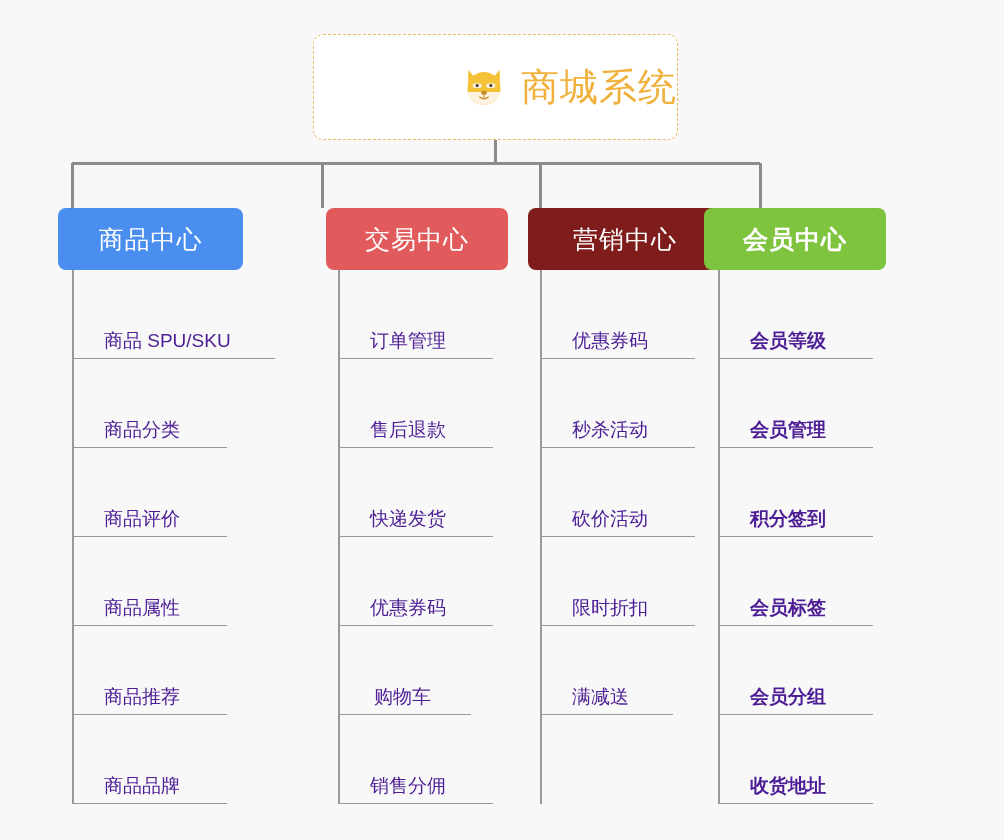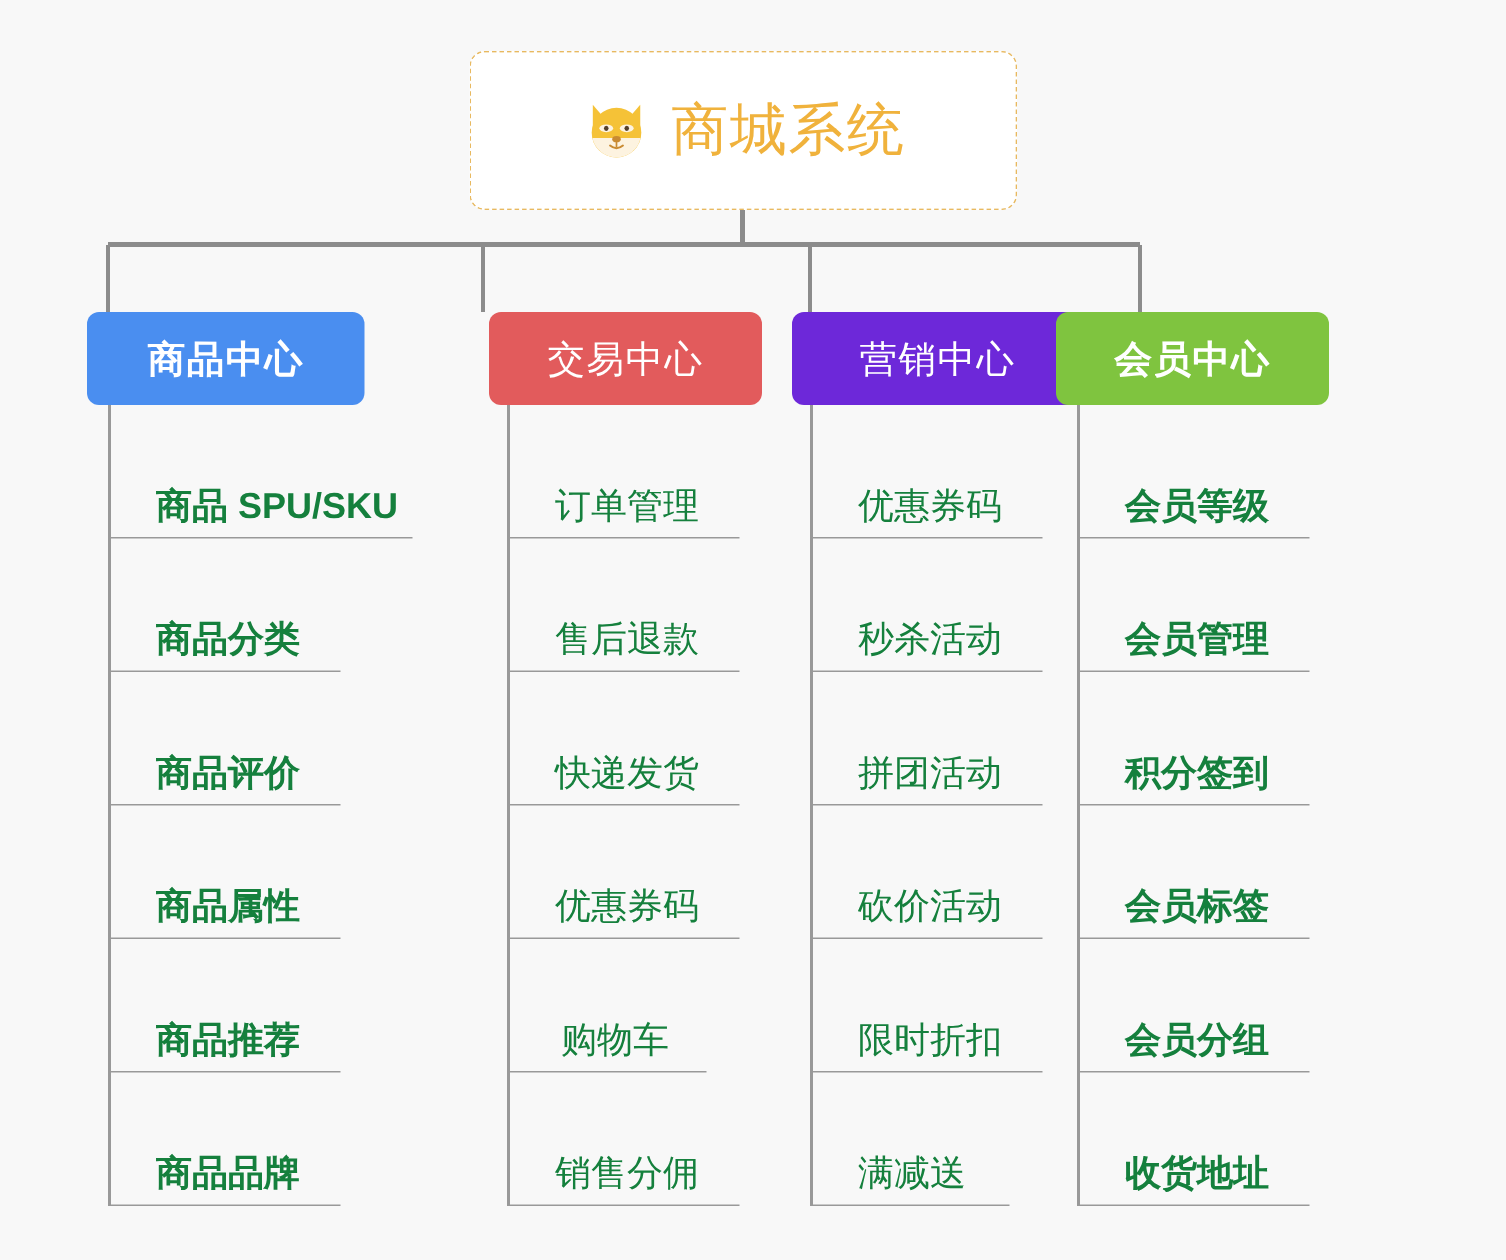--- a/index.html
+++ b/index.html
@@ -34,21 +34,21 @@
     left: 313px;
     top: 34px;
     width: 365px;
     height: 106px;
     box-sizing: border-box;
     background: #ffffff;
     border: 1px dashed #e8b960;
     border-radius: 10px;
     display: flex;
     align-items: center;
-    justify-content: center;
+    justify-content: flex-end;
     gap: 14px;
   }
   .root-icon {
     width: 46px;
     height: 46px;
     flex: 0 0 auto;
     display: block;
   }
   .root-title {
     font-size: 38px;
@@ -84,23 +84,23 @@
   .leaf-item {
     position: relative;
     height: 89px;
     box-sizing: border-box;
   }
   .leaf-label {
     position: absolute;
     left: 0;
     bottom: 9px;
     padding-left: 32px;
-    font-size: 24px;
+    font-size: 19px;
     line-height: 1;
-    color: #15803d;
+    color: #4c1d95;
     white-space: nowrap;
   }
   .leaf-rule {
     position: absolute;
     left: 0;
     bottom: 0;
     height: 1px;
     background: #999999;
   }
   .trunk {
@@ -139,21 +139,21 @@
       <ellipse cx="22.5" cy="30" rx="2.1" ry="2.4" fill="#55402a"></ellipse>
       <ellipse cx="41.5" cy="30" rx="2.1" ry="2.4" fill="#55402a"></ellipse>
       <ellipse cx="32" cy="40" rx="4" ry="2.9" fill="#c98b32"></ellipse>
       <path d="M26 46 Q32 51 38 46" stroke="#c98b32" stroke-width="1.8" fill="none" stroke-linecap="round"></path>
       <path d="M32 42.5 L32 47" stroke="#c98b32" stroke-width="1.6" stroke-linecap="round"></path>
     </svg>
     <span class="root-title">商城系统</span>
   </div>
 
   <div id="columns-host">
-      <div class="column" style="left: 58px; width: 185px; font-weight: bold;">
+      <div class="column" style="left: 58px; width: 185px;">
         <div class="cat-header" style="background: rgb(74, 142, 240); width: 185px;">商品中心</div>
         <ul class="leaf-list">
           <span class="trunk" style="left: 14px; height: 534px;"></span>
           <li class="leaf-item">
             <span class="leaf-label" style="left: 14px;">商品 SPU/SKU</span>
             <span class="leaf-rule" style="left: 14px; width: 203px;"></span>
           </li>
           <li class="leaf-item">
             <span class="leaf-label" style="left: 14px; text-align: center;">商品分类</span>
             <span class="leaf-rule" style="left: 14px; width: 155px;"></span>
@@ -200,33 +200,29 @@
             <span class="leaf-label" style="left: 12px; padding-left: 36px;">购物车</span>
             <span class="leaf-rule" style="left: 12px; width: 133px;"></span>
           </li>
           <li class="leaf-item">
             <span class="leaf-label" style="left: 12px;">销售分佣</span>
             <span class="leaf-rule" style="left: 12px; width: 155px;"></span>
           </li>
         </ul>
       </div>
       <div class="column" style="left: 528px; width: 182px;">
-        <div class="cat-header" style="background: #6d28d9; width: 194px;">营销中心</div>
+        <div class="cat-header" style="background: #7f1d1d; width: 194px;">营销中心</div>
         <ul class="leaf-list">
           <span class="trunk" style="left: 12px; height: 534px;"></span>
           <li class="leaf-item">
             <span class="leaf-label" style="left: 12px;">优惠券码</span>
             <span class="leaf-rule" style="left: 12px; width: 155px;"></span>
           </li>
           <li class="leaf-item">
             <span class="leaf-label" style="left: 12px;">秒杀活动</span>
-            <span class="leaf-rule" style="left: 12px; width: 155px;"></span>
-          </li>
-          <li class="leaf-item">
-            <span class="leaf-label" style="left: 12px;">拼团活动</span>
             <span class="leaf-rule" style="left: 12px; width: 155px;"></span>
           </li>
           <li class="leaf-item">
             <span class="leaf-label" style="left: 12px;">砍价活动</span>
             <span class="leaf-rule" style="left: 12px; width: 155px;"></span>
           </li>
           <li class="leaf-item">
             <span class="leaf-label" style="left: 12px;">限时折扣</span>
             <span class="leaf-rule" style="left: 12px; width: 155px;"></span>
           </li>

